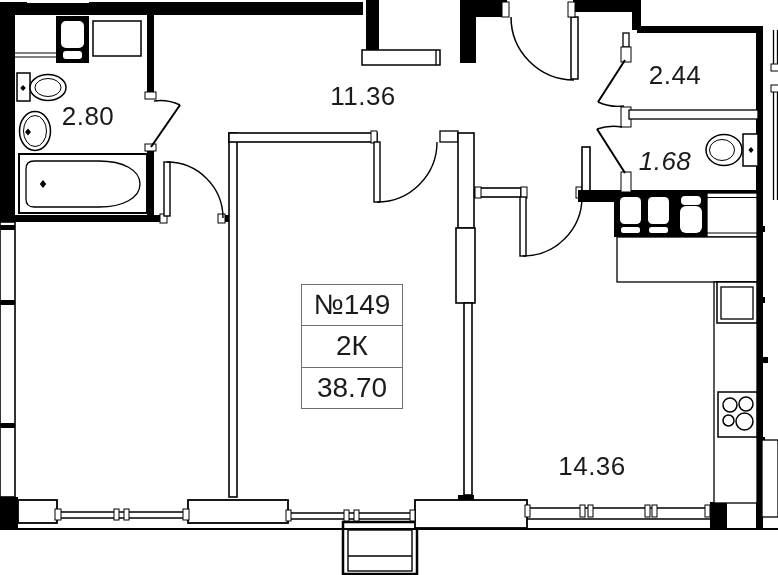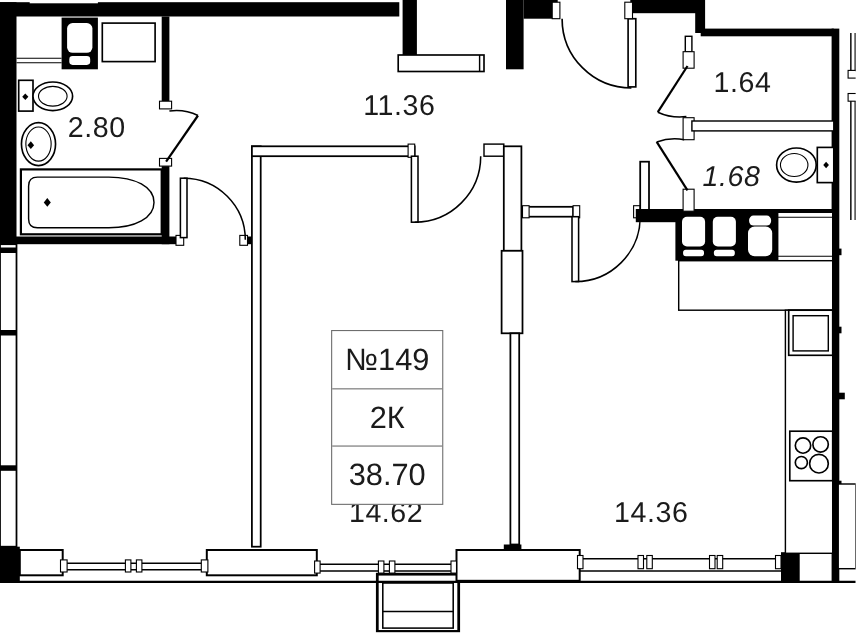--- a/index.html
+++ b/index.html
@@ -14,22 +14,22 @@
   .room-label{
     position:absolute;
     transform:translate(-50%,-50%);
     font-size:26px;
     color:#1b1b1b;
     white-space:nowrap;
     letter-spacing:0.5px;
   }
   .info-box{
     position:absolute;
-    left:301px;top:300px;
-    width:102px;height:159px;
+    left:301px;top:284px;
+    width:102px;height:125px;
     border:1.5px solid #6e6e6e;
     box-sizing:border-box;
     display:flex;flex-direction:column;
     background:#ffffff;
   }
   .info-row{
     flex:1;display:flex;align-items:center;justify-content:center;
     font-size:28px;color:#1b1b1b;white-space:nowrap;
   }
   .info-row + .info-row{border-top:1.5px solid #6e6e6e;}
@@ -251,23 +251,22 @@
       <rect x="771" y="64" width="9" height="7" fill="#ffffff" stroke-width="1"></rect>
       <rect x="771" y="85" width="9" height="7" fill="#ffffff" stroke-width="1"></rect>
       <line x1="773.5" y1="92" x2="773.5" y2="200" stroke-width="1.3"></line>
       <line x1="777.5" y1="92" x2="777.5" y2="200" stroke-width="1.3"></line>
       <rect x="762" y="440" width="16" height="77" fill="#ffffff" stroke-width="1.3"></rect>
     </g>
   </svg>
 
   <div class="room-label" style="left:88px;top:116px;">2.80</div>
   <div class="room-label" style="left:363px;top:96px;">11.36</div>
-  <div class="room-label" style="left:675px;top:75px;">1.64</div>
+  <div class="room-label" style="left:675px;top:75px;">2.44</div>
   <div class="room-label" style="left:665px;top:161px;font-style:italic;">1.68</div>
-  <div class="room-label" style="left:351px;top:466px;">14.62</div>
   <div class="room-label" style="left:592px;top:466px;">14.36</div>
 
   <div class="info-box">
     <div class="info-row">№149</div>
     <div class="info-row">2К</div>
     <div class="info-row">38.70</div>
   </div>
 
 </div>
 

